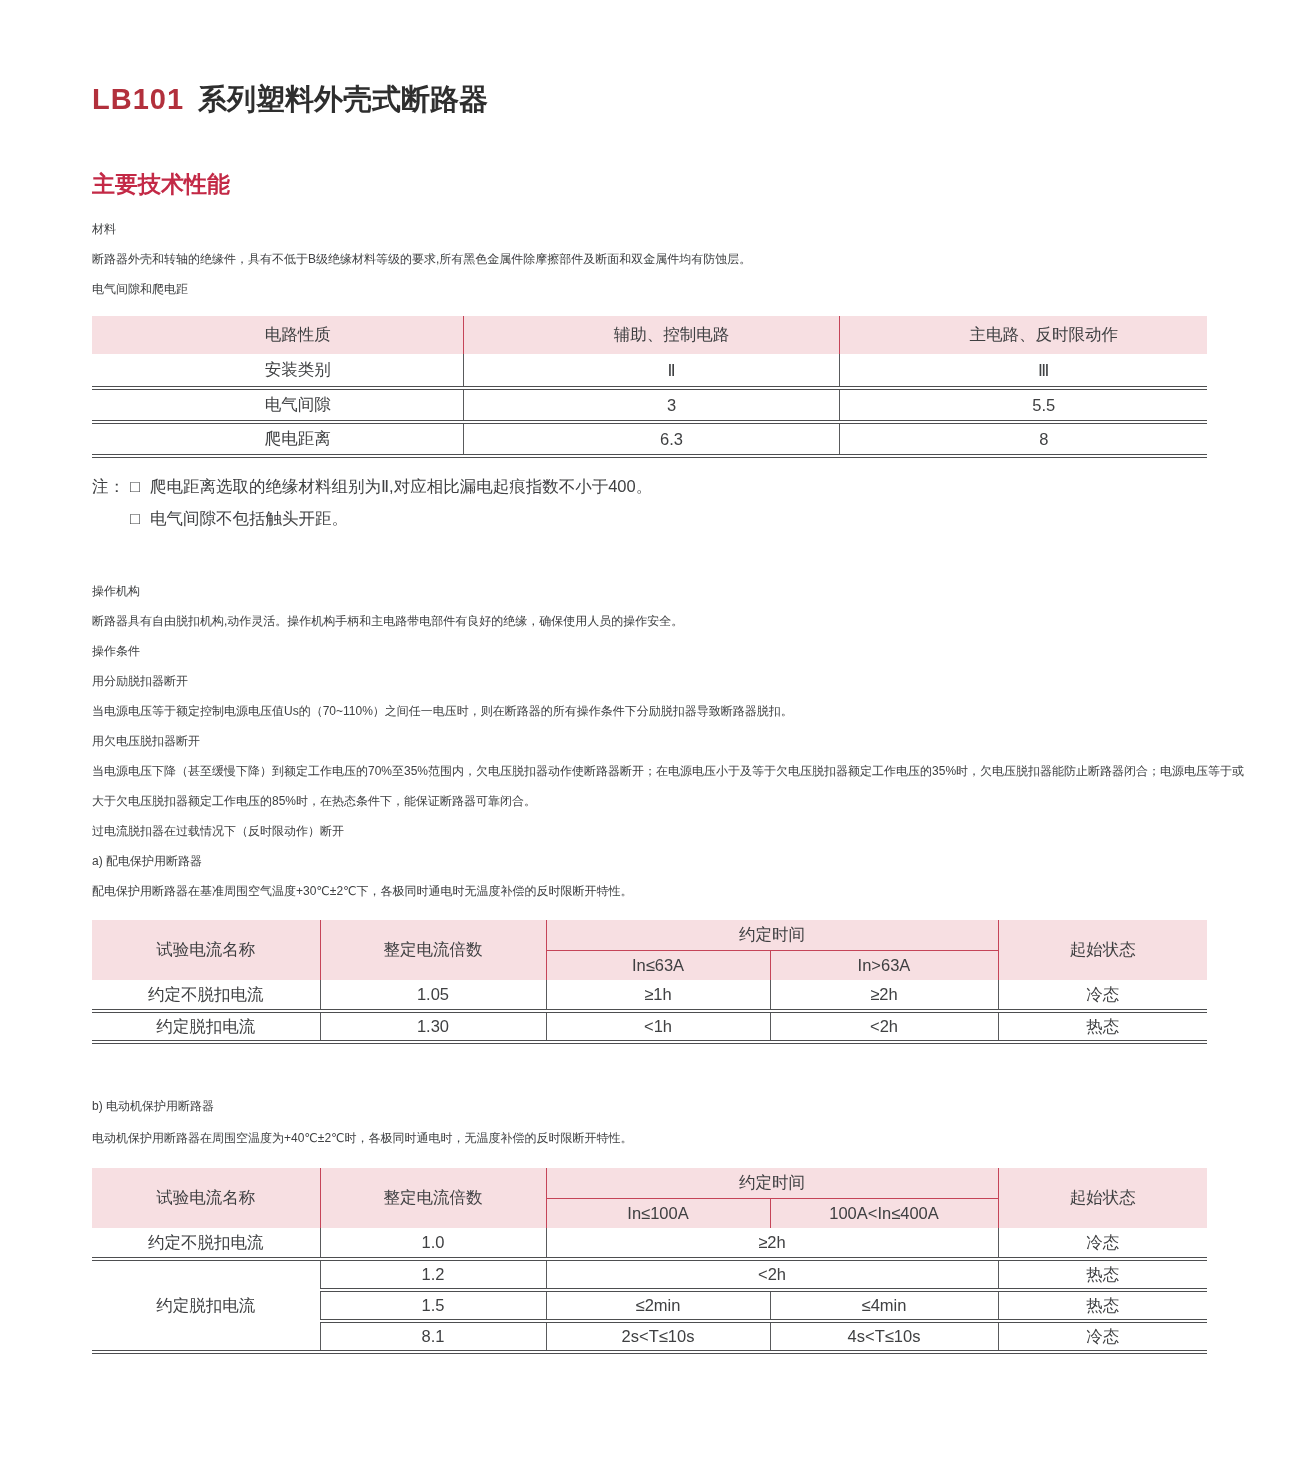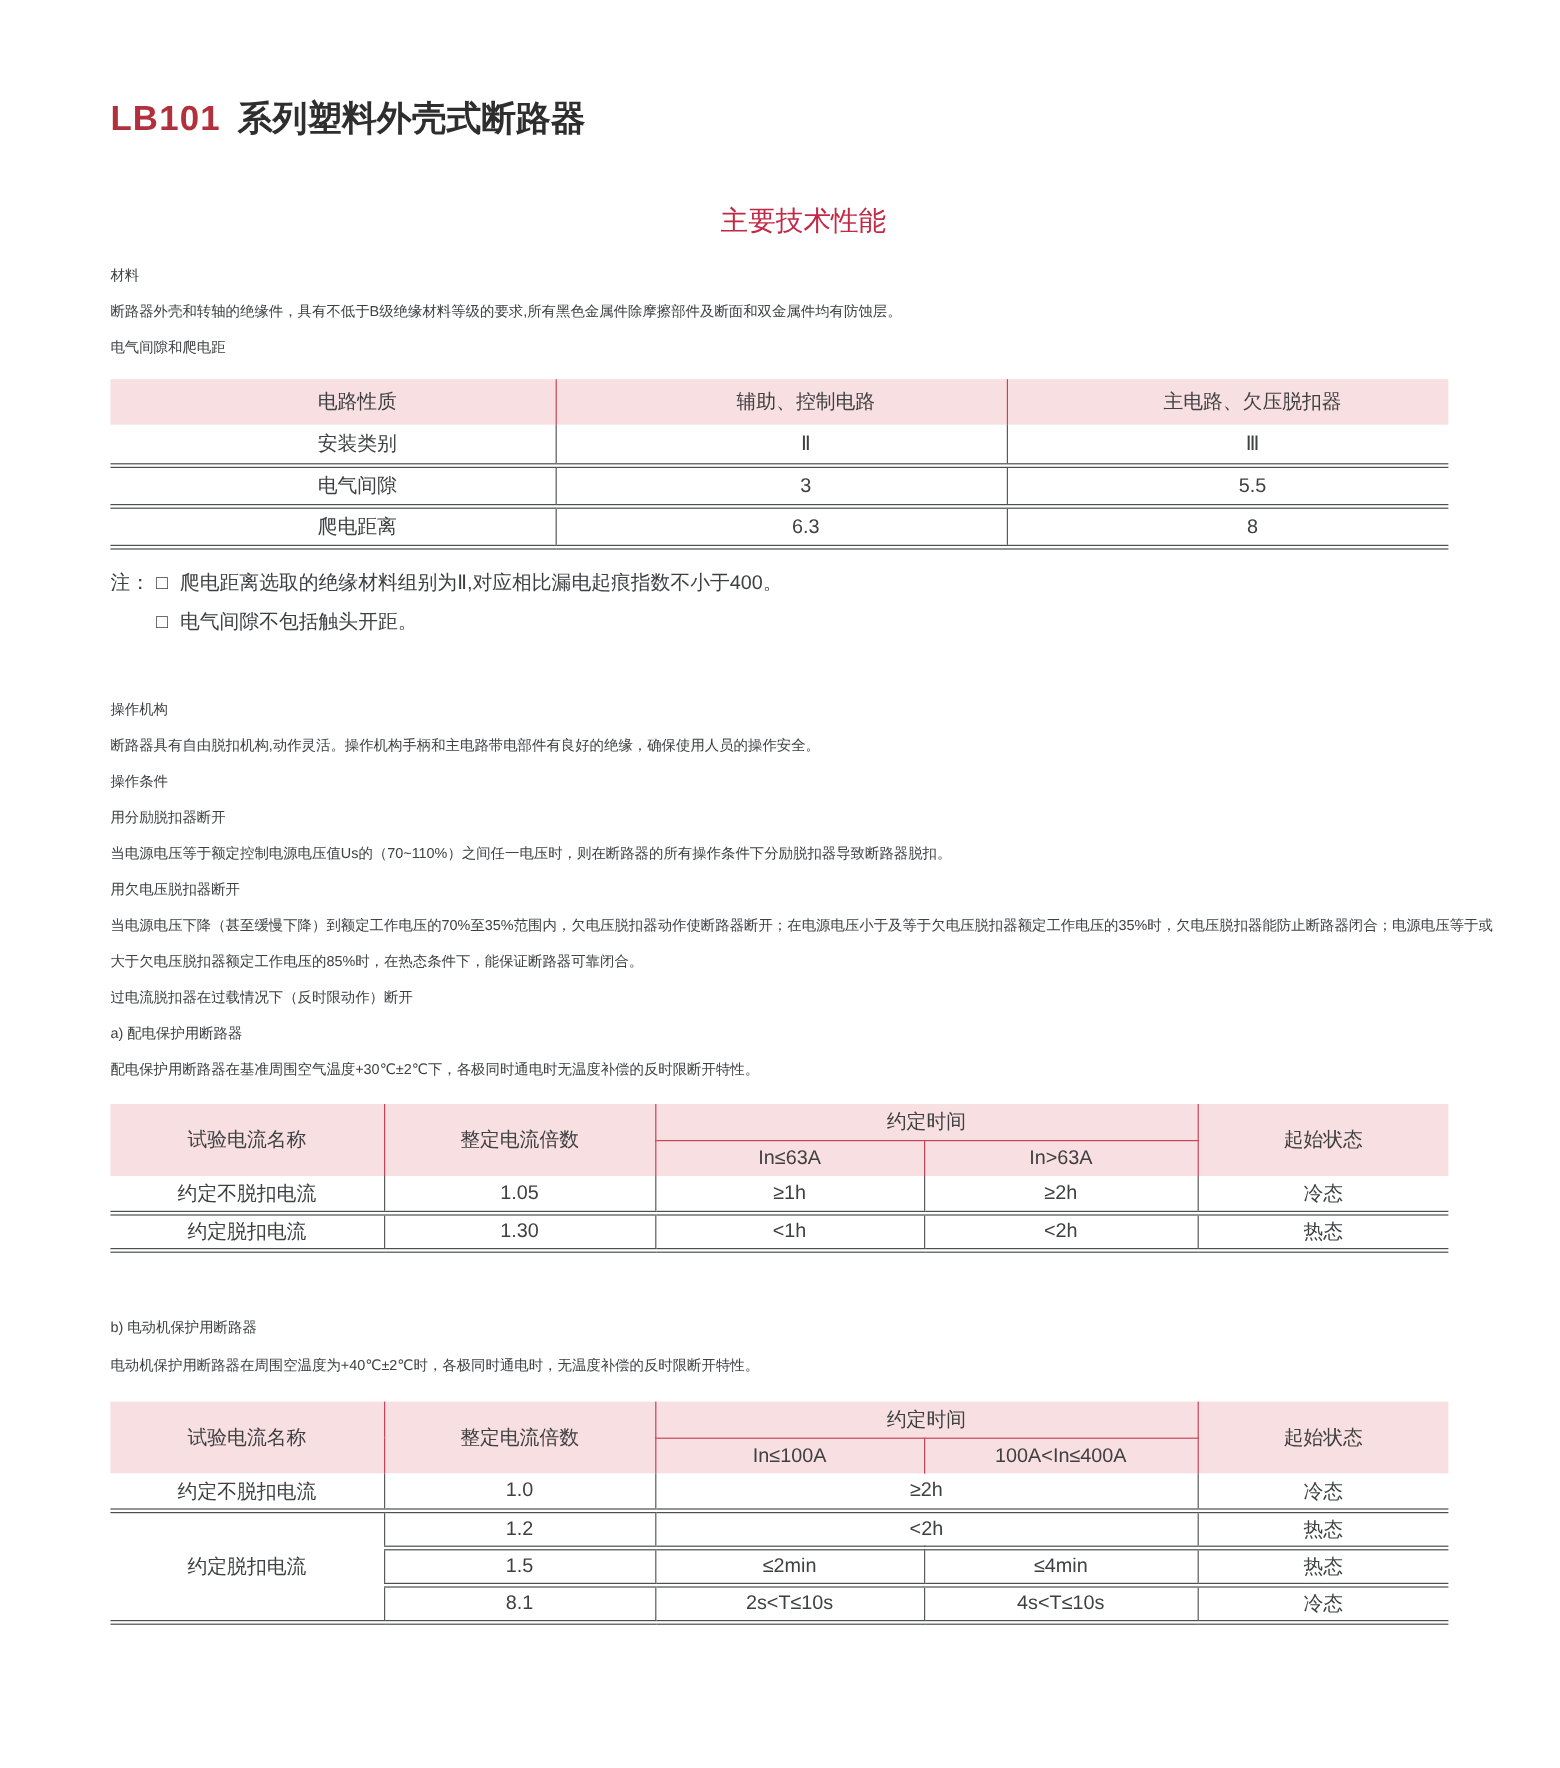--- a/index.html
+++ b/index.html
@@ -16,21 +16,21 @@
     width:1300px;height:1473px;background:#ffffff;
     font-family:"Liberation Sans","DejaVu Sans",sans-serif;
     color:var(--text);
   }
   .page{box-sizing:border-box;width:1300px;height:1473px;padding:82px 53px 0 92px;overflow:hidden;}
 
   h1{margin:0;font-size:29px;line-height:34px;font-weight:bold;}
   h1 .code{color:var(--title-red);margin-right:14px;letter-spacing:1px;}
   h1 .rest{color:#2e2e2e;}
 
-  h2{margin:54px 0 0 0;font-size:23px;line-height:28px;font-weight:400;color:var(--accent-red);text-align:center;}
+  h2{margin:54px 0 0 0;font-size:23px;line-height:28px;font-weight:700;color:var(--accent-red);}
 
   .body-line{margin:0;font-size:12px;line-height:30px;}
   .materials{margin-top:16px;}
 
   table.tbl{width:1115px;border-collapse:collapse;table-layout:fixed;font-size:16.5px;}
   table.tbl th{background:var(--pink);font-weight:normal;color:var(--text);}
   table.tbl td{background:#ffffff;border-bottom:4px double var(--dbl-line);}
 
   
   .t1{margin-top:12px;}
@@ -84,21 +84,21 @@
   <table class="tbl t1">
     <colgroup>
         <col style="width:371px">
         <col style="width:376px">
         <col style="width:368px">
       </colgroup>
     <thead>
       <tr>
         <th class="hsep">电路性质</th>
         <th class="hsep">辅助、控制电路</th>
-        <th>主电路、欠压脱扣器</th>
+        <th>主电路、反时限动作</th>
       </tr>
     </thead>
     <tbody>
       <tr>
         <td class="csep">安装类别</td>
         <td class="csep">Ⅱ</td>
         <td>Ⅲ</td>
       </tr>
       <tr>
         <td class="csep">电气间隙</td>

